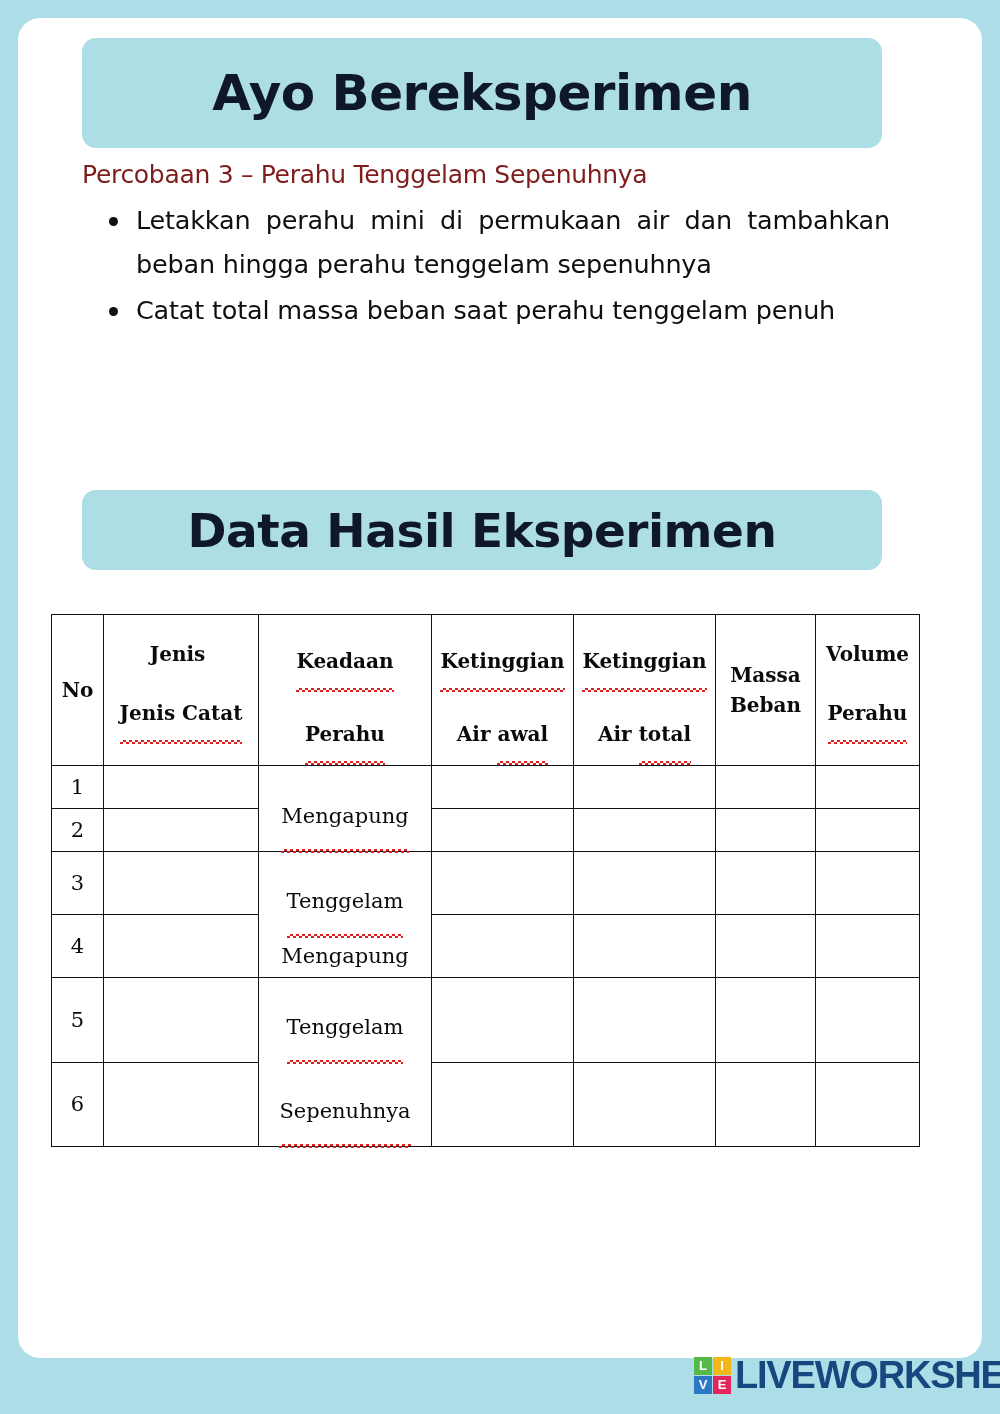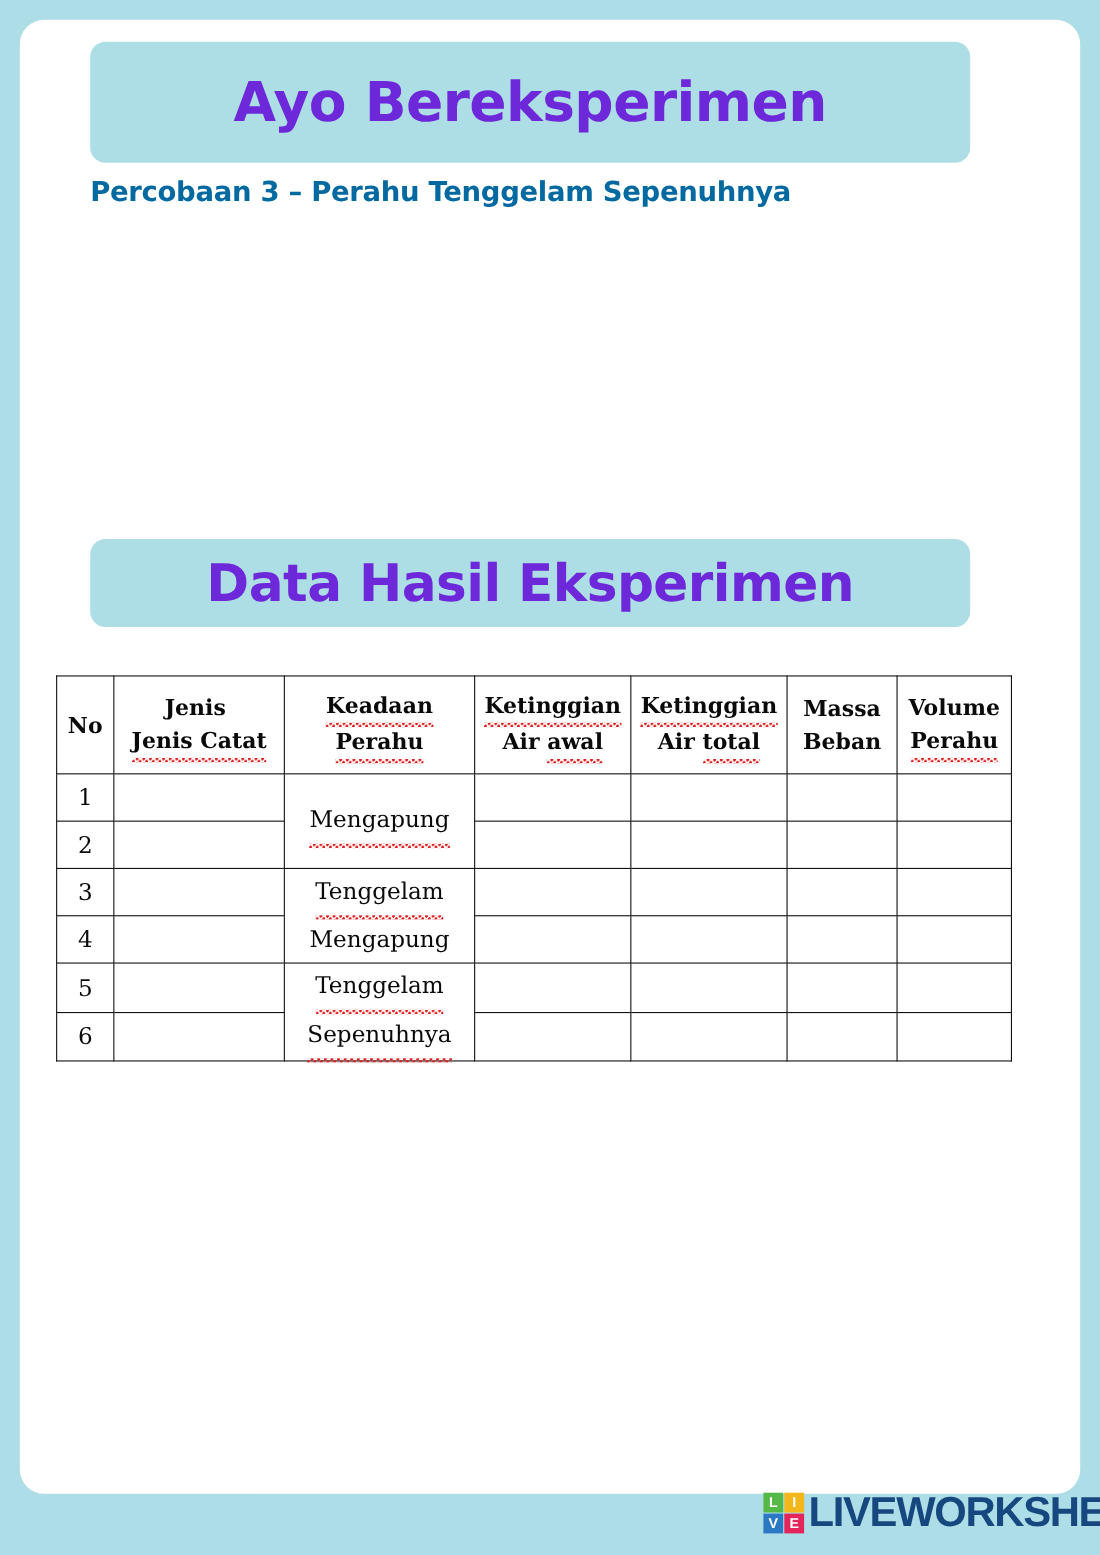--- a/index.html
+++ b/index.html
@@ -28,21 +28,21 @@
   }
 
   
   .banner {
     position: absolute;
     background: #addee6;
     border-radius: 14px;
     display: flex;
     align-items: center;
     justify-content: center;
-    color: #6d28d9;
+    color: #0f172a;
     font-family: "DejaVu Sans", sans-serif;
     font-weight: bold;
     letter-spacing: -0.5px;
   }
   #banner-experiment {
     left: 82px;
     top: 38px;
     width: 800px;
     height: 110px;
     font-size: 50px;
@@ -54,25 +54,24 @@
     height: 80px;
     font-size: 47px;
   }
 
   
   #subtitle {
     position: absolute;
     left: 82px;
     top: 160px;
     font-size: 25px;
-    color: #0369a1;
+    color: #7f1d1d;
     font-family: "DejaVu Sans", sans-serif;
     letter-spacing: -0.3px;
     white-space: nowrap;
-    font-weight: bold;
   }
 
   #instruction-list {
     position: absolute;
     left: 100px;
     top: 198px;
     width: 790px;
     margin: 0;
     padding: 0;
     list-style: none;
@@ -133,21 +132,22 @@
   td.state-cell {
     font-size: 21px;
     line-height: 41px;
     font-weight: normal;
   }
 
   
   .sq {
     position: relative;
     display: inline-block;
-    padding-bottom: 3px;
+    padding-bottom: 14px;
+    margin-top: 29px;
   }
   .sq::after {
     content: "";
     position: absolute;
     left: 0;
     right: 0;
     bottom: -2px;
     height: 4px;
     background-image:
       radial-gradient(circle at 1.5px 3.2px, #e02020 1.3px, transparent 1.4px),
@@ -200,20 +200,22 @@
 
 <div id="page-sheet"></div>
 
 <div class="banner" id="banner-experiment">
   <span>Ayo Bereksperimen</span>
 </div>
 
 <div id="subtitle">Percobaan 3 – Perahu Tenggelam Sepenuhnya</div>
 
 <ul id="instruction-list">
+  <li class="instruction-item">Letakkan perahu mini di permukaan air dan tambahkan beban hingga perahu tenggelam sepenuhnya</li>
+  <li class="instruction-item nojust">Catat total massa beban saat perahu tenggelam penuh</li>
 </ul>
 
 <div class="banner" id="banner-data">
   <span>Data Hasil Eksperimen</span>
 </div>
 
 <table id="results-table">
   <colgroup>
     <col style="width:52px">
     <col style="width:155px">

